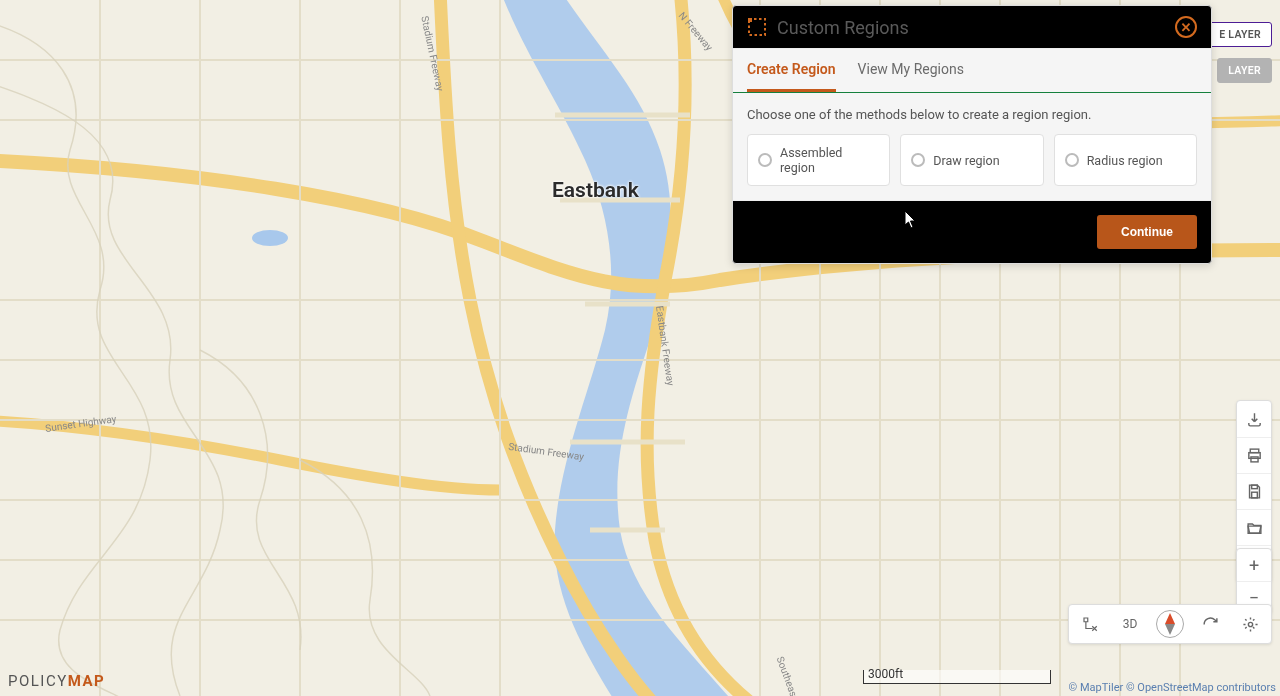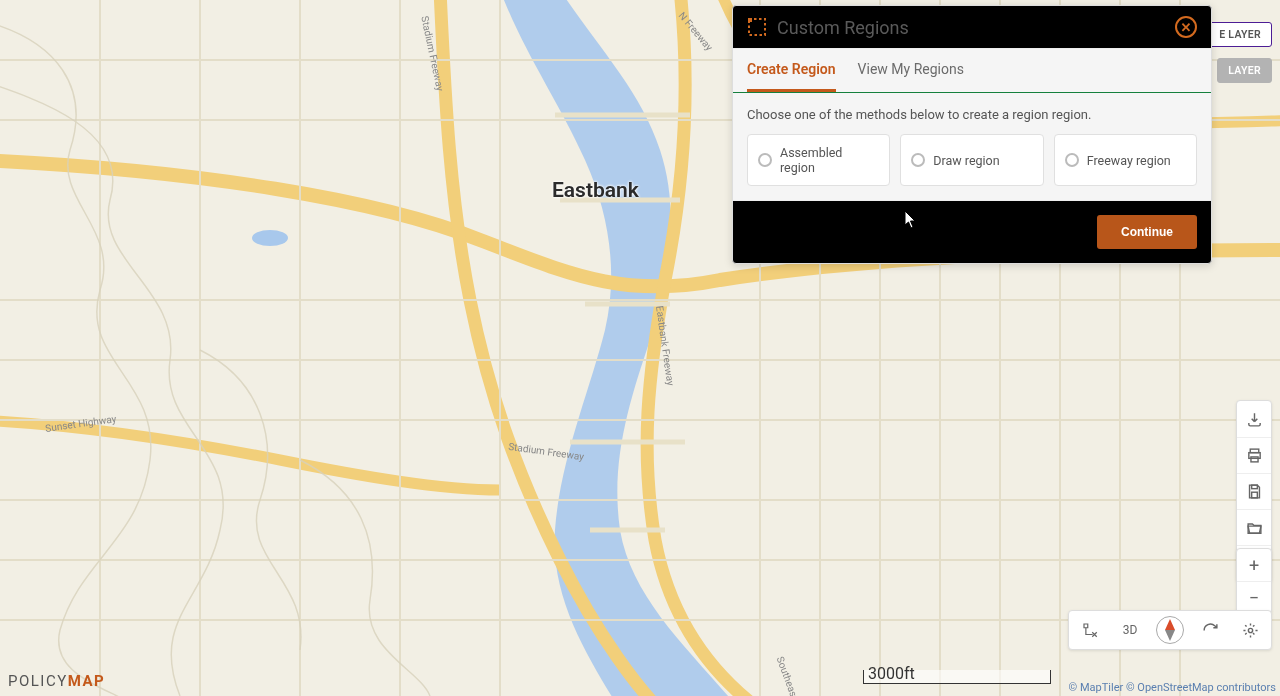--- a/index.html
+++ b/index.html
@@ -34,25 +34,25 @@
 
   .panel-footer { padding: 14px; display: flex; justify-content: flex-end; border-top: 1px solid #eee; }
   .continue-btn { background: #b8561a; color: #fff; border: none; padding: 10px 24px; font-size: 12px; font-weight: 600; border-radius: 3px; cursor: pointer; }
 
   .top-layer-btn { position: absolute; top: 22px; right: 8px; background: #fff; border: 1px solid #4c1d95; border-radius: 3px; padding: 5px 10px; font-size: 10.5px; font-weight: 600; color: #555; letter-spacing: .3px; }
   .top-layer-btn.secondary { top: 58px; background: #b3b3b3; color: #fff; border-color: #b3b3b3; }
 
   .logo { position: absolute; left: 8px; bottom: 6px; font-size: 15px; letter-spacing: 1.5px; font-weight: 400; color: #555; }
   .logo b { color: #c4591b; font-weight: 700; }
 
-  .scale-bar { position: absolute; left: 863px; bottom: 12px; width: 188px; height: 14px; border: 1.5px solid #333; border-top: none; font-size: 16px; color: #333; padding-left: 4px; line-height: 8px; background: rgba(255,255,255,.6); }
+  .scale-bar { position: absolute; left: 863px; bottom: 12px; width: 188px; height: 14px; border: 1.5px solid #333; border-top: none; font-size: 12px; color: #333; padding-left: 4px; line-height: 8px; background: rgba(255,255,255,.6); }
 
   .attribution { position: absolute; right: 4px; bottom: 2px; font-size: 11px; color: #5a7fb0; margin-left: 48px; }
 
-  .map-controls { position: absolute; right: 8px; bottom: 46px; display: flex; gap: 6px; background: #fff; border: 1px solid #ddd; border-radius: 4px; padding: 4px; box-shadow: 0 1px 3px rgba(0,0,0,.1); align-items: center; }
+  .map-controls { position: absolute; right: 8px; bottom: 52px; display: flex; gap: 6px; background: #fff; border: 1px solid #ddd; border-radius: 4px; padding: 4px; box-shadow: 0 1px 3px rgba(0,0,0,.1); align-items: center; }
   .map-ctrl { width: 34px; height: 30px; display: flex; align-items: center; justify-content: center; font-size: 12px; color: #666; cursor: pointer; border-radius: 3px; }
   .compass { width: 28px; height: 28px; border: 1.5px solid #aaa; border-radius: 50%; position: relative; }
   .compass::before { content: ""; position: absolute; left: 50%; top: 2px; transform: translateX(-50%); border-left: 5px solid transparent; border-right: 5px solid transparent; border-bottom: 11px solid #d94c2a; }
   .compass::after { content: ""; position: absolute; left: 50%; bottom: 2px; transform: translateX(-50%); border-left: 5px solid transparent; border-right: 5px solid transparent; border-top: 11px solid #888; }
 
   .zoom-controls { position: absolute; right: 8px; bottom: 82px; width: 36px; background: #fff; border: 1px solid #ddd; border-radius: 4px; box-shadow: 0 1px 3px rgba(0,0,0,.1); }
   .zoom-btn { height: 32px; display: flex; align-items: center; justify-content: center; font-size: 18px; color: #666; cursor: pointer; }
   .zoom-btn + .zoom-btn { border-top: 1px solid #eee; }
 
   .side-tools { position: absolute; right: 8px; top: 400px; width: 36px; background: #fff; border: 1px solid #ddd; border-radius: 4px; box-shadow: 0 1px 3px rgba(0,0,0,.1); }
@@ -153,21 +153,21 @@
       <label class="option-card">
         <span class="radio"></span>
         <span class="option-label">Assembled region</span>
       </label>
       <label class="option-card">
         <span class="radio"></span>
         <span class="option-label">Draw region</span>
       </label>
       <label class="option-card">
         <span class="radio"></span>
-        <span class="option-label">Freeway region</span>
+        <span class="option-label">Radius region</span>
       </label>
     </div>
   </div>
   <div class="panel-footer">
     <button class="continue-btn">Continue</button>
   </div>
 </div>
 
 <div class="side-tools">
   <div class="side-tool">

